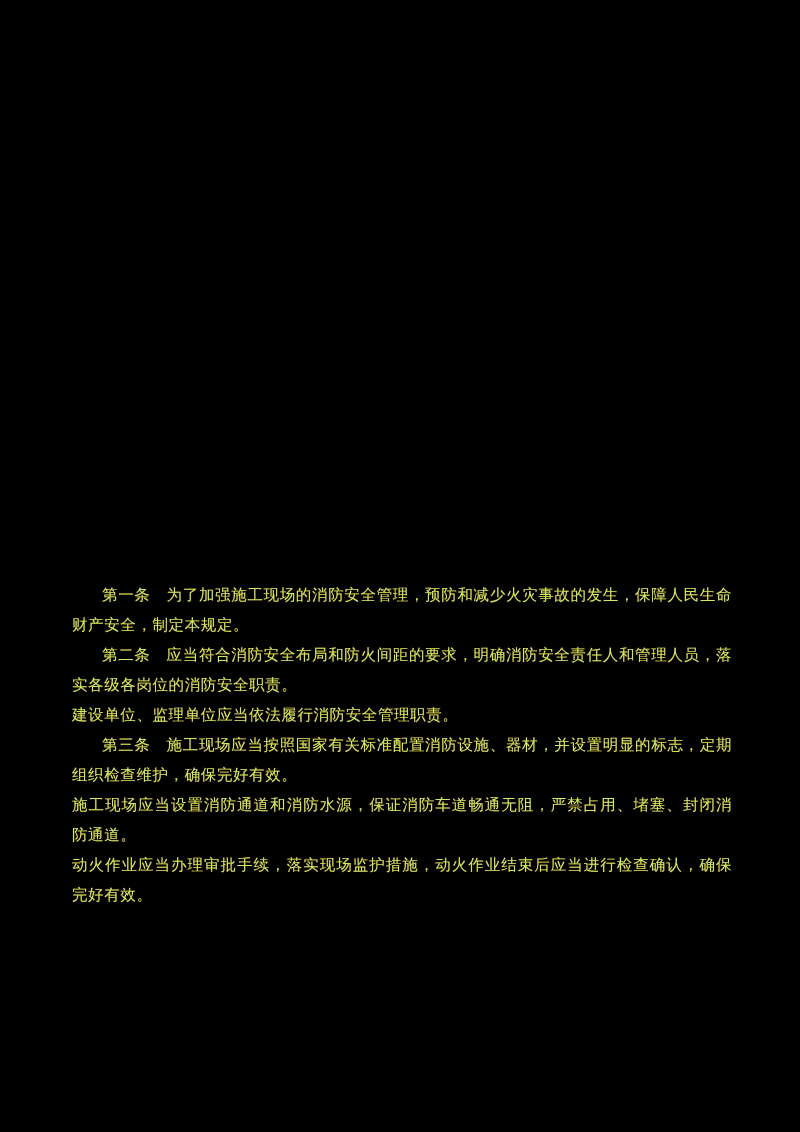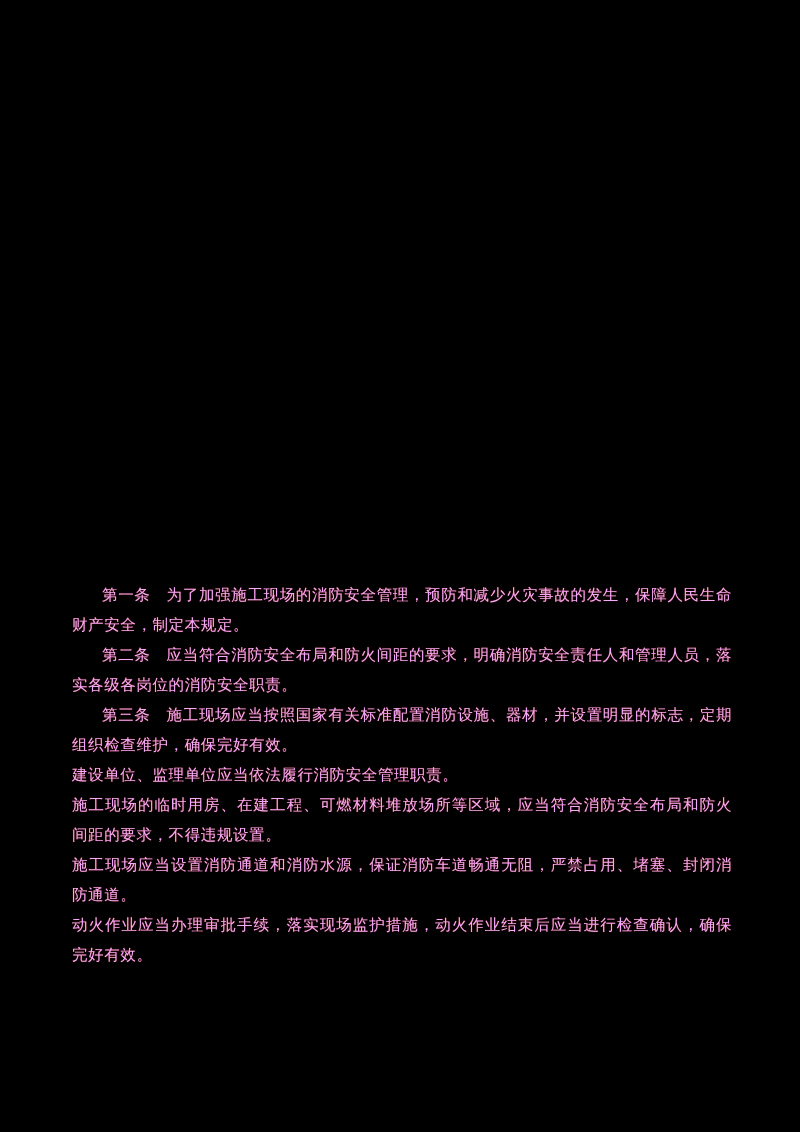--- a/index.html
+++ b/index.html
@@ -25,21 +25,21 @@
   }
 
   .doc-body {
     position: absolute;
     left: 72px;
     top: 580px;
     width: 660px;
   }
 
   .para {
-    color: #f0abfc;
+    color: #bef264;
     font-size: 15.5px;
     line-height: 30px;
     letter-spacing: 0.6px;
     text-align: justify;
     text-justify: inter-character;
     margin: 0;
     white-space: pre-wrap;
     word-break: break-all;
     text-shadow: 0 0 1px rgba(255,26,0,0.6);
   }
@@ -48,19 +48,18 @@
     text-indent: 30px;
   }
 </style>
 </head>
 <body>
 
 <div class="page">
   <div class="doc-body">
     <p class="para indent">第一条　为了加强施工现场的消防安全管理，预防和减少火灾事故的发生，保障人民生命财产安全，制定本规定。</p>
     <p class="para indent">第二条　应当符合消防安全布局和防火间距的要求，明确消防安全责任人和管理人员，落实各级各岗位的消防安全职责。</p>
+    <p class="para">建设单位、监理单位应当依法履行消防安全管理职责。</p>
     <p class="para indent">第三条　施工现场应当按照国家有关标准配置消防设施、器材，并设置明显的标志，定期组织检查维护，确保完好有效。</p>
-    <p class="para">建设单位、监理单位应当依法履行消防安全管理职责。</p>
-    <p class="para">施工现场的临时用房、在建工程、可燃材料堆放场所等区域，应当符合消防安全布局和防火间距的要求，不得违规设置。</p>
     <p class="para">施工现场应当设置消防通道和消防水源，保证消防车道畅通无阻，严禁占用、堵塞、封闭消防通道。</p>
     <p class="para">动火作业应当办理审批手续，落实现场监护措施，动火作业结束后应当进行检查确认，确保完好有效。</p>
   </div>
 </div>
 
 </body></html>

